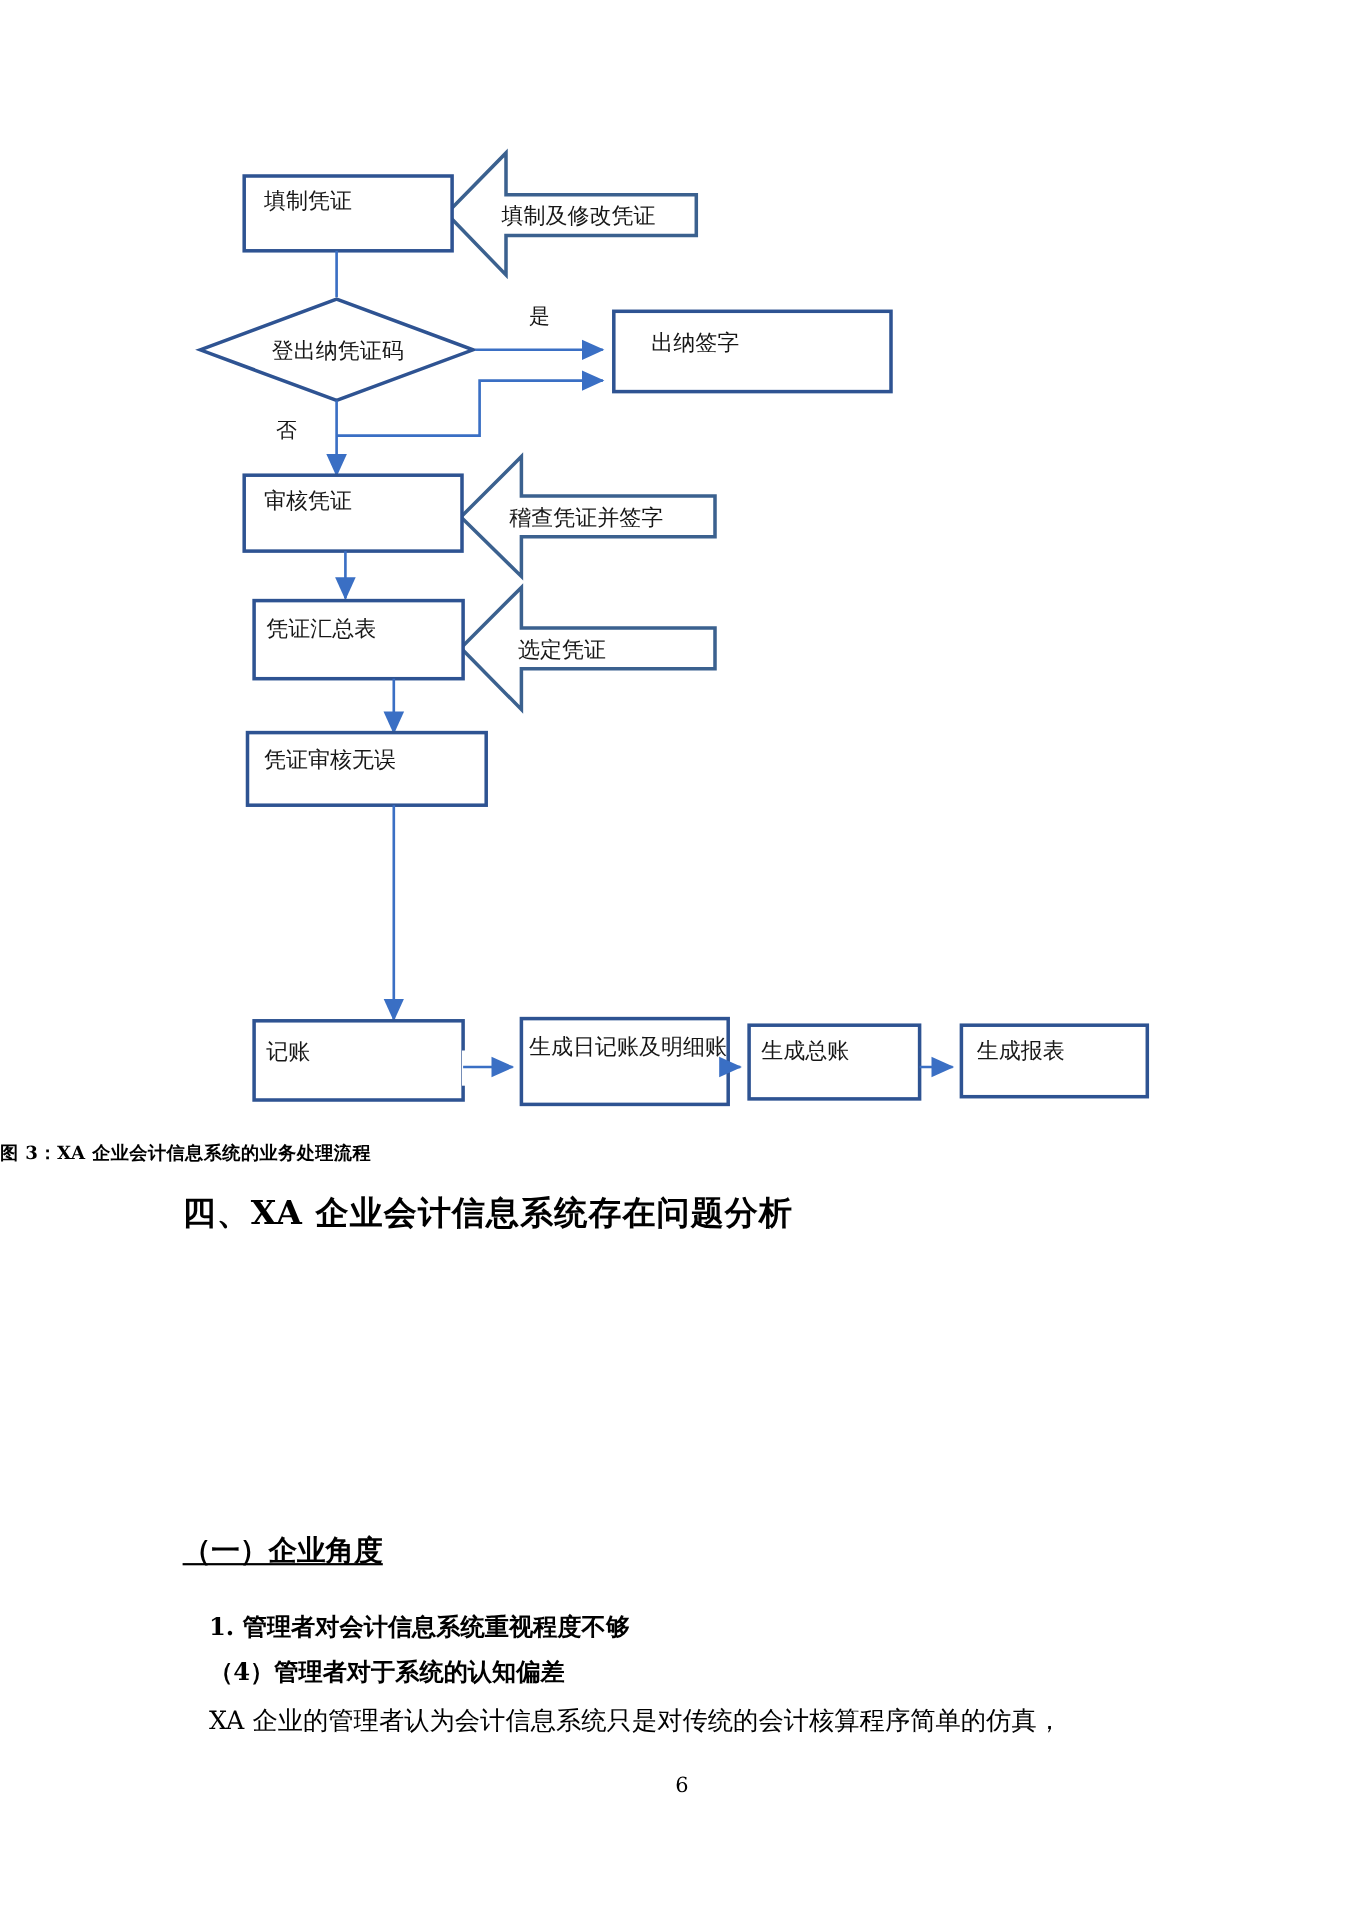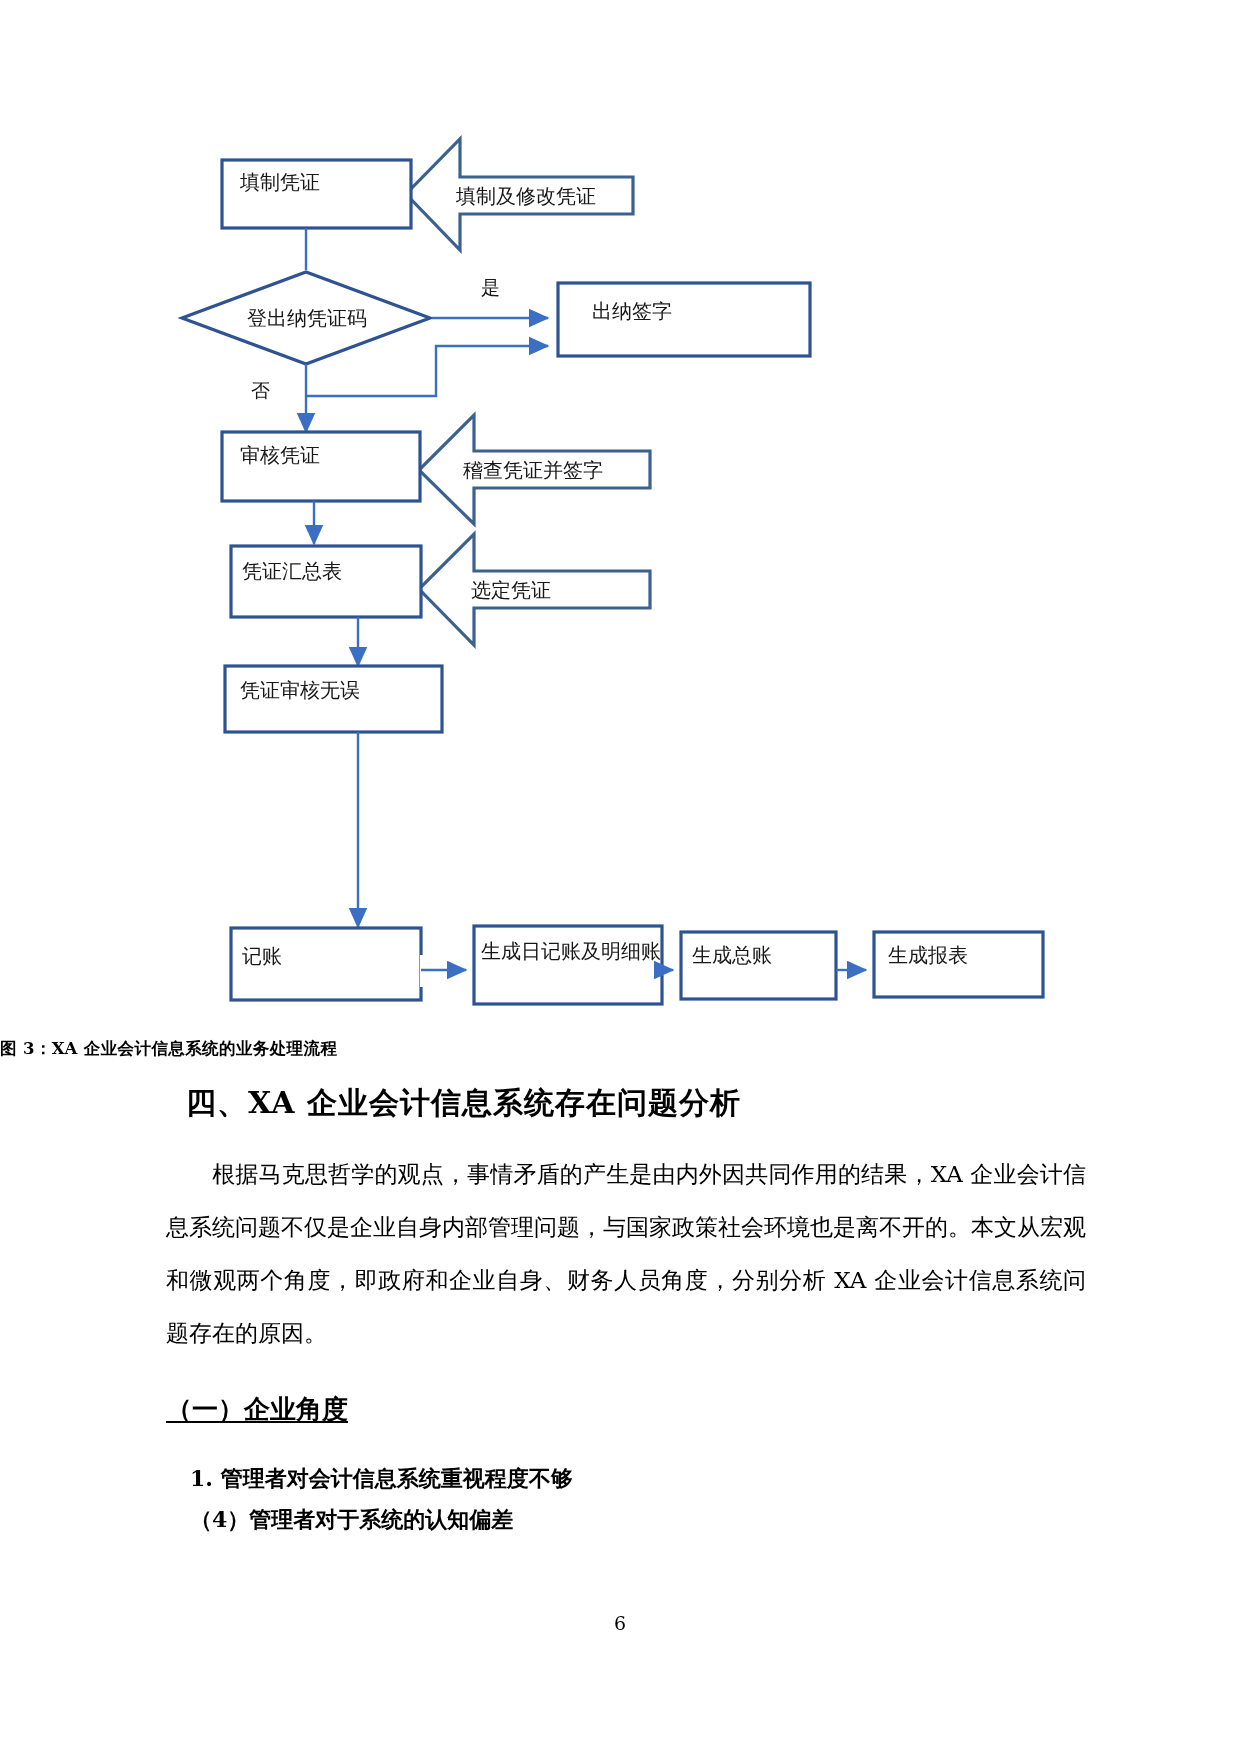--- a/index.html
+++ b/index.html
@@ -66,21 +66,20 @@
   .h1 {
     position: absolute;
     left: 166px;
     top: 1083px;
     font-family: "DejaVu Serif", "Liberation Serif", serif;
     font-weight: bold;
     font-size: 30px;
     letter-spacing: 1px;
     color: #000;
     white-space: nowrap;
-    margin-left: 20px;
   }
 
   .para {
     position: absolute;
     left: 166px;
     top: 1148px;
     width: 920px;
     font-family: "DejaVu Serif", "Liberation Serif", serif;
     font-size: 23px;
     line-height: 53px;
@@ -271,24 +270,24 @@
 
     <line x1="836" y1="970" x2="866" y2="970" stroke="#3a6fc4" stroke-width="2.4" marker-end="url(#ah2)"></line>
     <rect x="874" y="932" width="169" height="65" fill="#ffffff" stroke="#2e5392" stroke-width="3.2"></rect>
     <text class="node-label" x="888" y="962">生成报表</text>
   </svg>
 
   <div class="fig-caption">图 3：XA 企业会计信息系统的业务处理流程</div>
 
   <div class="h1">四、XA 企业会计信息系统存在问题分析</div>
 
-  <div class="para"><span class="indent"></span><span>根据马克思哲学的观点，事情矛盾的产生是由内外因共同作用的结果，XA 企业会计信息系统问题不仅是企业自身内部管理问题，与国家政策社会环境也是离不开的。本文从宏观和微观两个角度，即政府和企业自身、财务人员角度，分别分析 XA 企业会计信息系统问题存在的原因。</span></div>
 
   <div class="h2"><span class="u">（一）企业角度</span></div>
 
   <div class="h3">1. 管理者对会计信息系统重视程度不够</div>
 
   <div class="h4">（4）管理者对于系统的认知偏差</div>
 
+  <div class="para2">XA 企业的管理者认为会计信息系统只是对传统的会计核算程序简单的仿真，</div>
 
   <div class="page-number">6</div>
 
 </div>
 
 </body></html>

